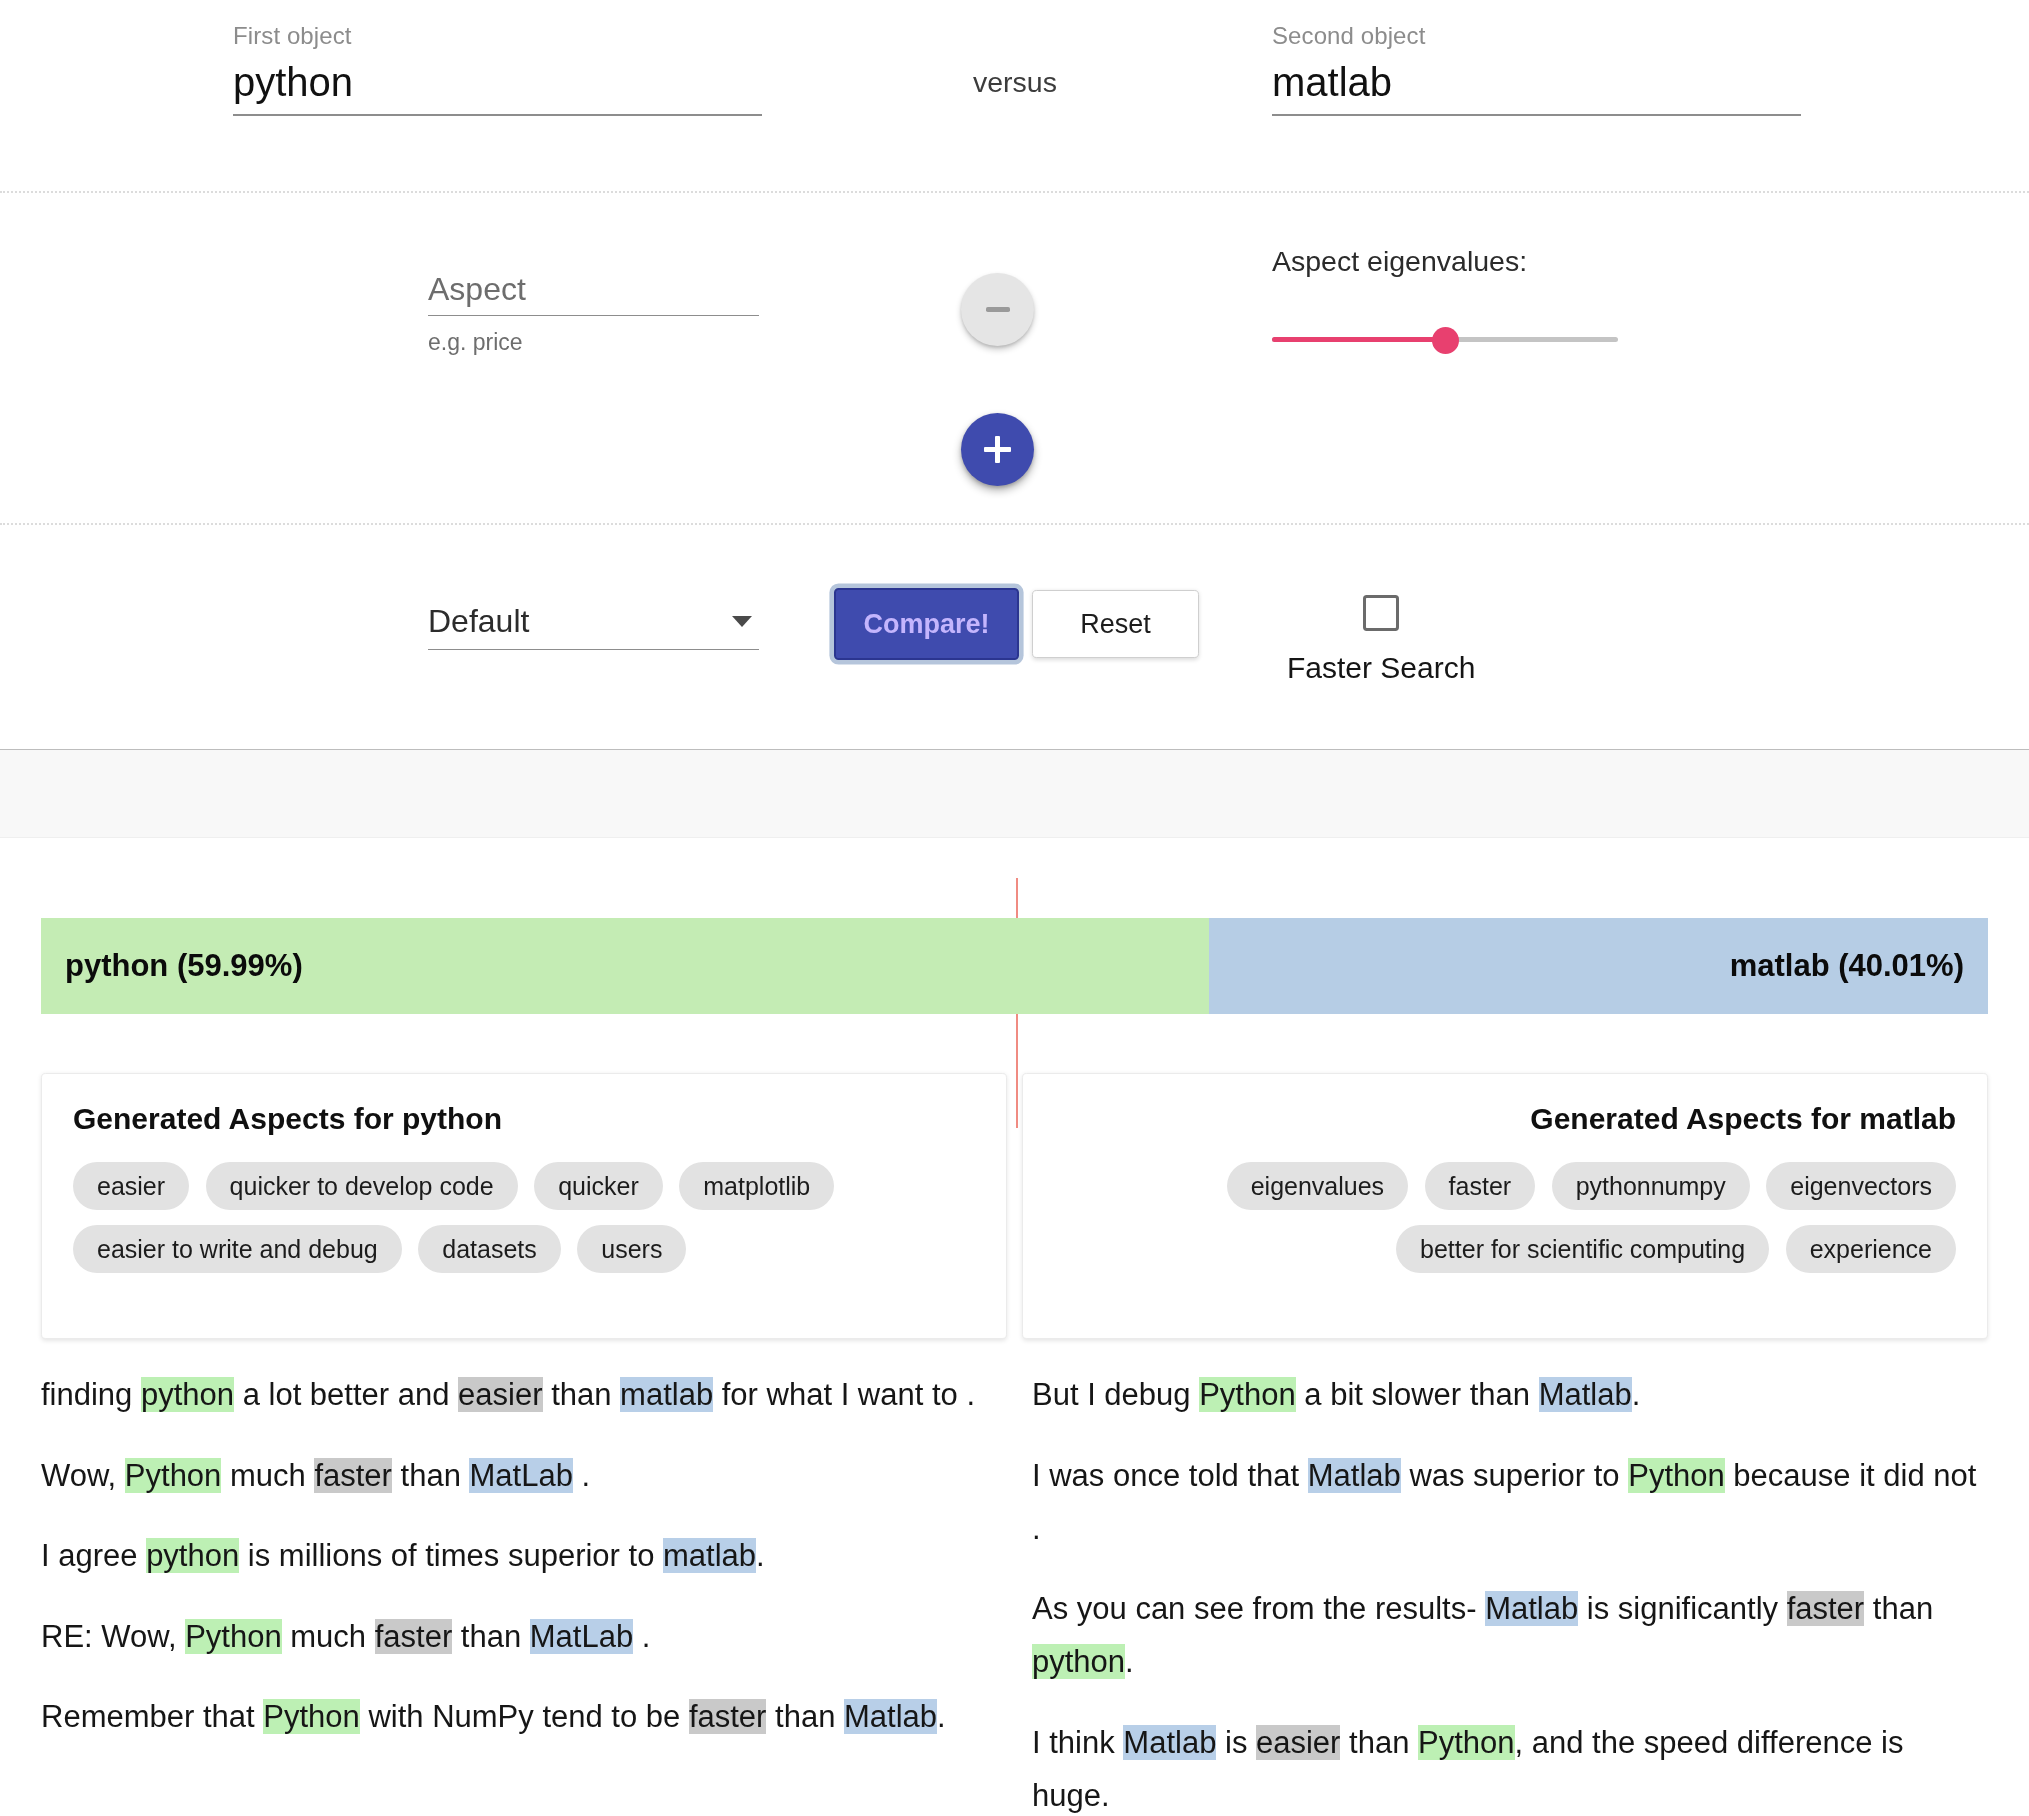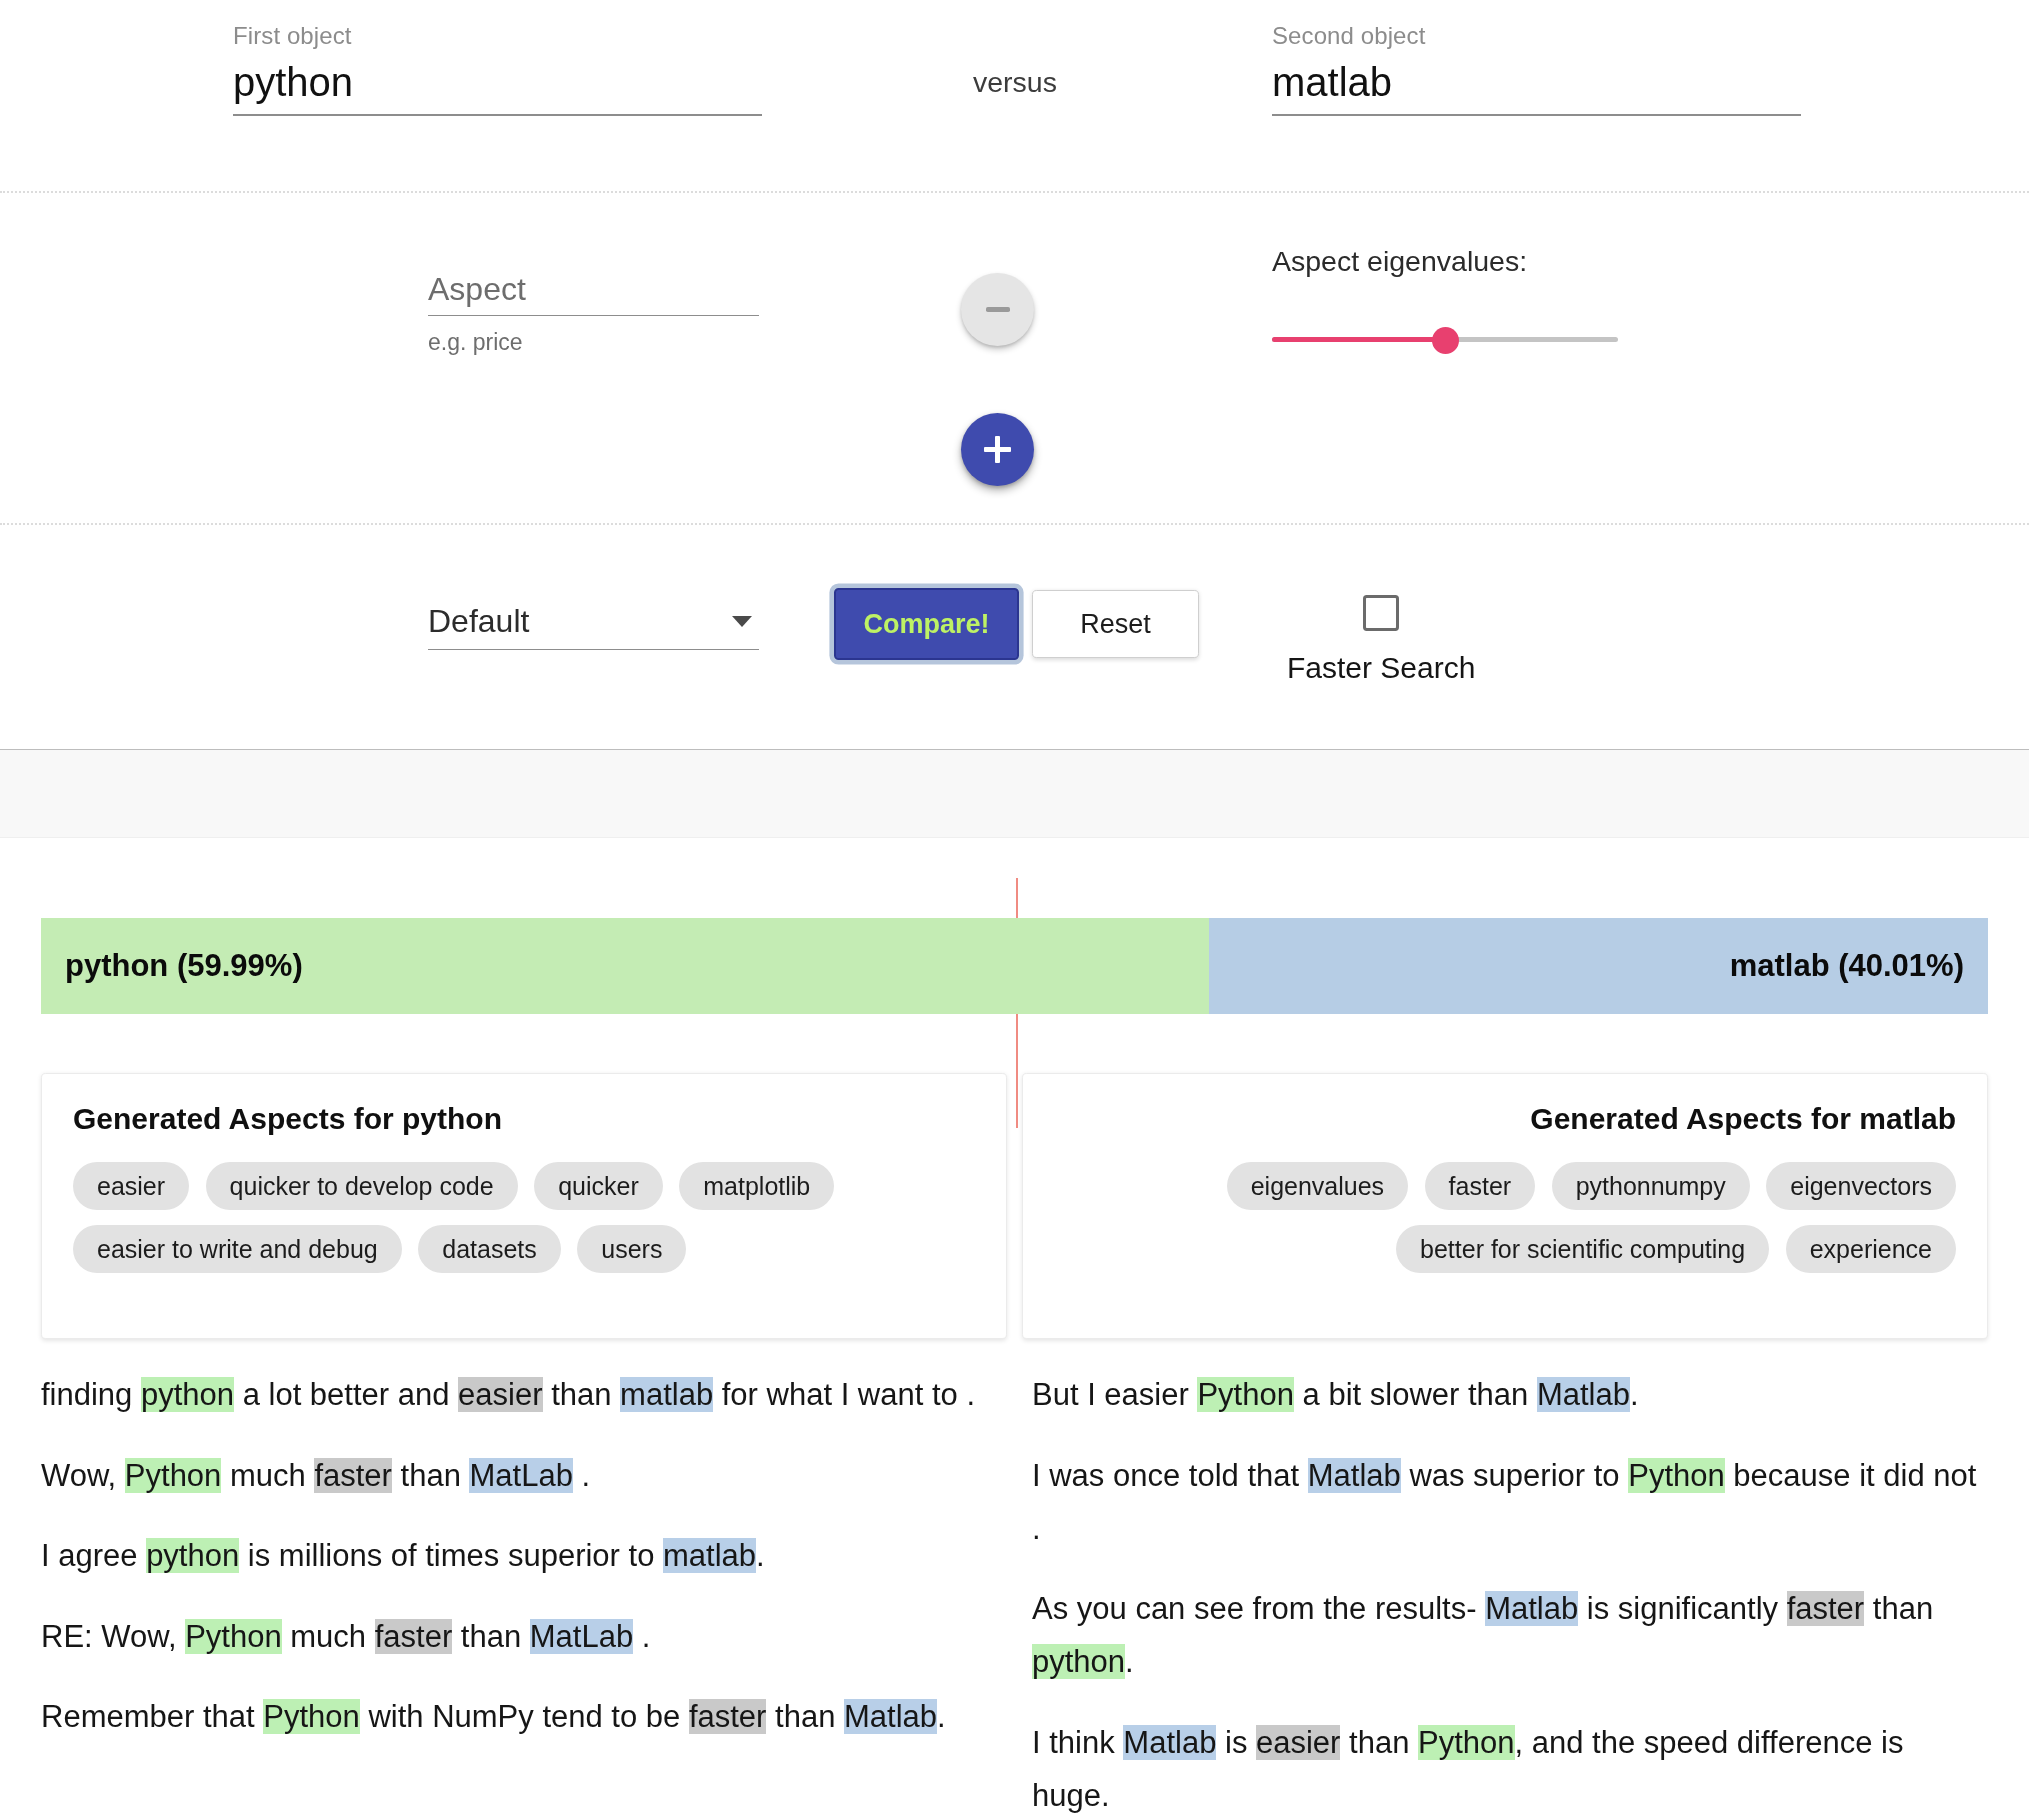--- a/index.html
+++ b/index.html
@@ -122,21 +122,21 @@
   }
   .btn {
     position: absolute;
     font-family: "Liberation Sans", sans-serif;
     font-size: 27px; font-weight: bold;
     border-radius: 4.6px; cursor: pointer;
     display: flex; align-items: center; justify-content: center;
   }
   .btn-compare {
     left: 834px; top: 588px; width: 185px; height: 72px;
-    background: #3f4bae; color: #bef264;
+    background: #3f4bae; color: #c4b5fd;
     border: 2.8px solid #2b3590;
     box-shadow: 0 0 0 4.6px rgba(120,150,190,.55);
   }
   .btn-reset {
     left: 1032px; top: 590px; width: 167px; height: 68px;
     background: #ffffff; color: #1d1d1d;
     border: 0.9px solid #cfcfcf;
     box-shadow: 0 1.8px 4.6px rgba(0,0,0,.14);
     font-weight: normal;
   }
@@ -326,21 +326,21 @@
 
   <div class="sentences-row">
     <div class="sentence-col" id="sent-left">
         <p class="sentence"><span>finding </span><span class="hl-first">python</span><span> a lot better and </span><span class="hl-aspect">easier</span><span> than </span><span class="hl-second">matlab</span><span> for what I want to .</span></p>
         <p class="sentence"><span>Wow, </span><span class="hl-first">Python</span><span> much </span><span class="hl-aspect">faster</span><span> than </span><span class="hl-second">MatLab</span><span> .</span></p>
         <p class="sentence"><span>I agree </span><span class="hl-first">python</span><span> is millions of times superior to </span><span class="hl-second">matlab</span><span>.</span></p>
         <p class="sentence"><span>RE: Wow, </span><span class="hl-first">Python</span><span> much </span><span class="hl-aspect">faster</span><span> than </span><span class="hl-second">MatLab</span><span> .</span></p>
         <p class="sentence"><span>Remember that </span><span class="hl-first">Python</span><span> with NumPy tend to be </span><span class="hl-aspect">faster</span><span> than </span><span class="hl-second">Matlab</span><span>.</span></p>
       </div>
     <div class="sentence-col" id="sent-right">
-        <p class="sentence"><span>But I easier </span><span class="hl-first">Python</span><span> a bit slower than </span><span class="hl-second">Matlab</span><span>.</span></p>
+        <p class="sentence"><span>But I debug </span><span class="hl-first">Python</span><span> a bit slower than </span><span class="hl-second">Matlab</span><span>.</span></p>
         <p class="sentence"><span>I was once told that </span><span class="hl-second">Matlab</span><span> was superior to </span><span class="hl-first">Python</span><span> because it did not .</span></p>
         <p class="sentence"><span>As you can see from the results- </span><span class="hl-second">Matlab</span><span> is significantly </span><span class="hl-aspect">faster</span><span> than </span><span class="hl-first">python</span><span>.</span></p>
         <p class="sentence"><span>I think </span><span class="hl-second">Matlab</span><span> is </span><span class="hl-aspect">easier</span><span> than </span><span class="hl-first">Python</span><span>, and the speed difference is huge.</span></p>
       </div>
   </div>
 
 </div>
 
 
 </body></html>

